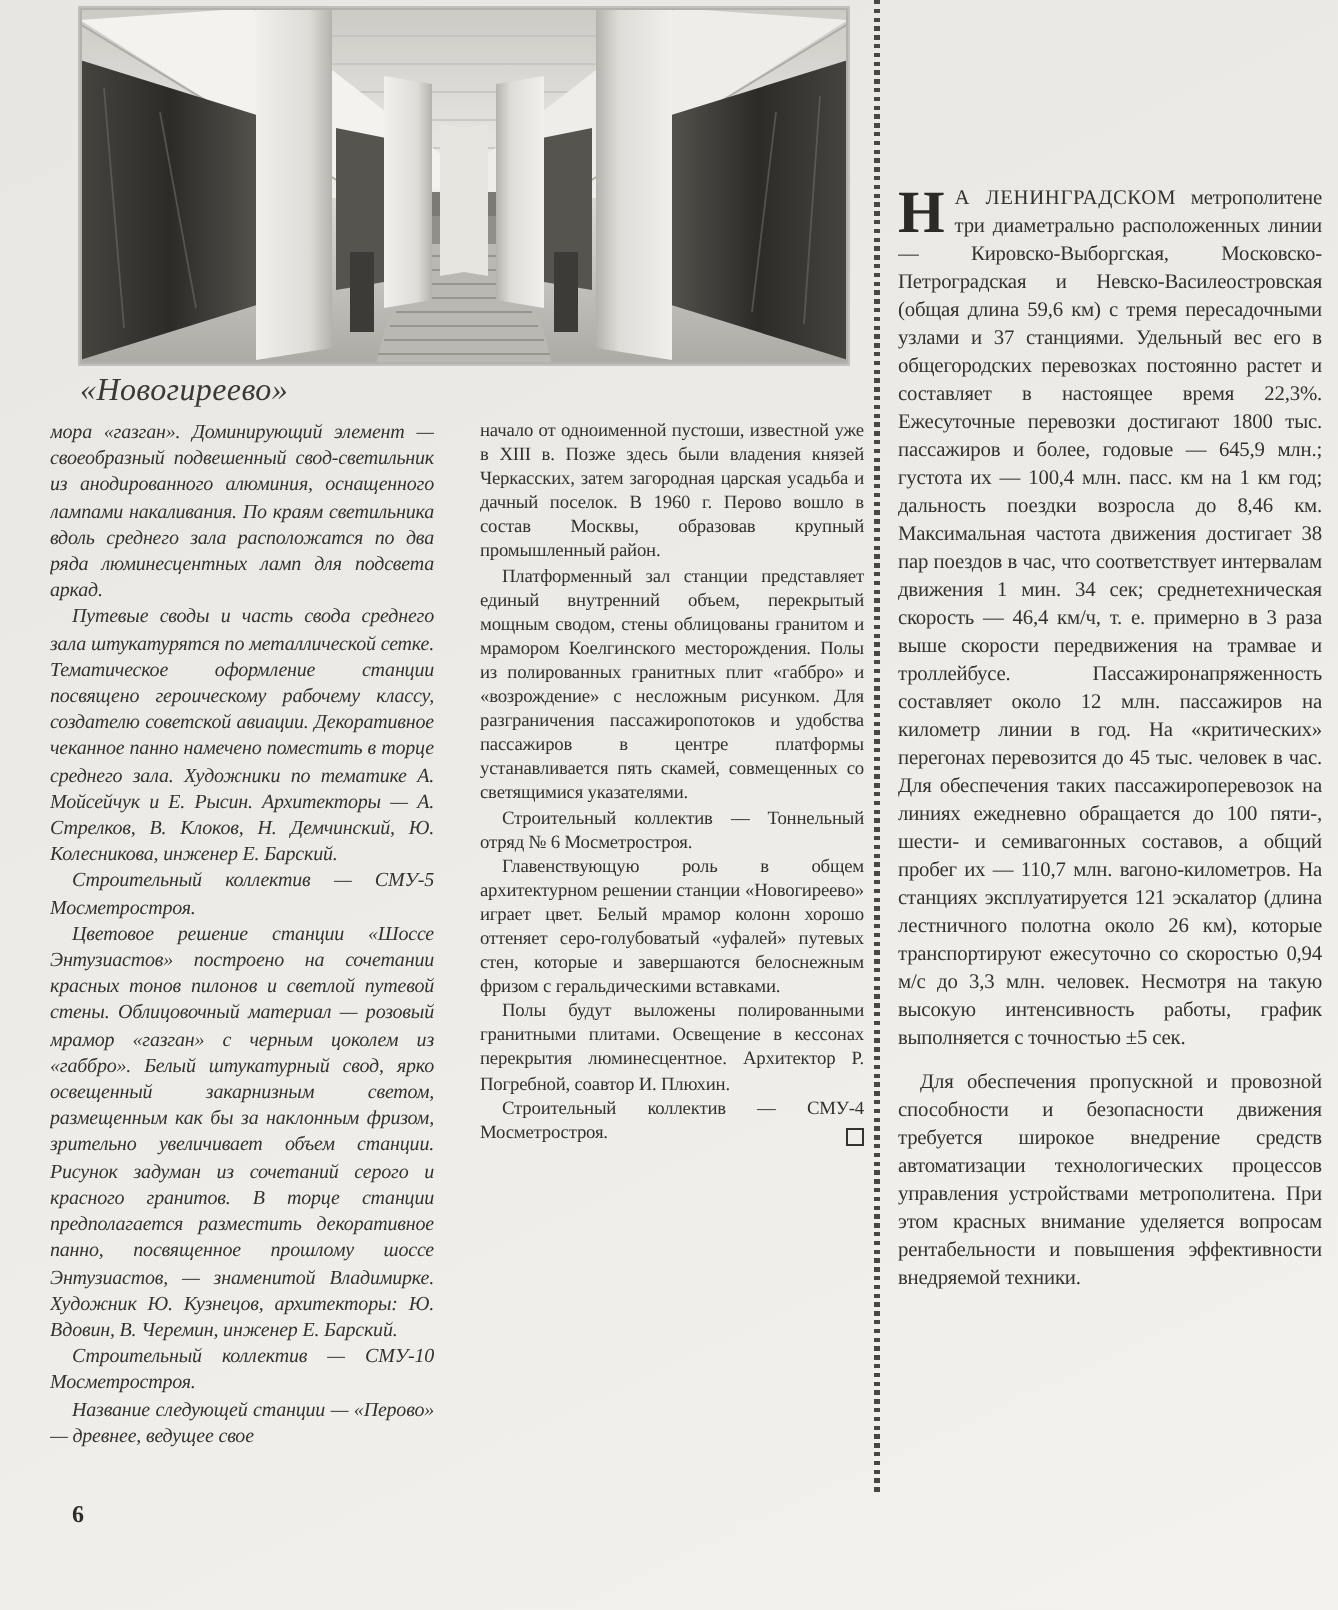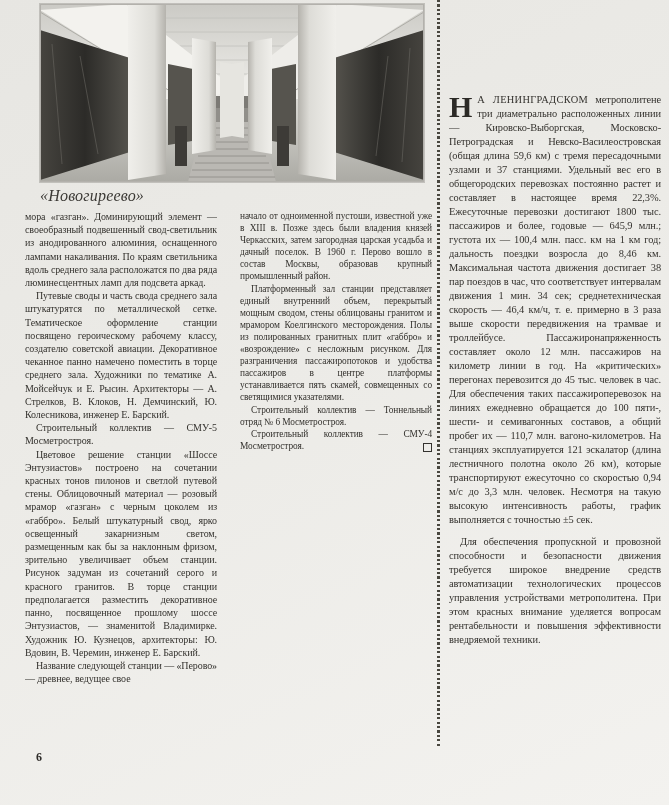--- a/index.html
+++ b/index.html
@@ -23,21 +23,21 @@
   }
   
   .vrule{
     position:absolute;left:437px;top:0;width:3px;height:747px;
     background:repeating-linear-gradient(to bottom,#49473f 0 2.2px,rgba(0,0,0,0) 2.2px 4.4px);
   }
   
   .col{position:absolute;text-align:justify;overflow:hidden;letter-spacing:-0.1px;}
   .col p{margin:0;}
   .col p.ind{text-indent:11px;}
-  .col-left{left:25px;top:210px;width:192px;height:542px;font-size:10px;line-height:13.2px;}
+  .col-left{left:25px;top:210px;width:192px;height:542px;font-size:10px;line-height:13.2px;font-style:italic;}
   .col-middle{left:240px;top:210px;width:192px;height:542px;font-size:9.4px;line-height:12.1px;}
   .col-right{left:449px;top:93px;width:212px;height:660px;font-size:10.4px;line-height:14px;}
   .col-right p + p{margin-top:8px;}
   .dropcap{
     float:left;font-weight:700;font-size:30px;line-height:26px;
     padding:1px 5px 0 0;color:#2c2a26;
   }
   .lead-caps{letter-spacing:.3px;}
   .endmark{
     float:right;width:7px;height:7px;margin-top:3px;
@@ -144,27 +144,30 @@
   </figure>
   <div class="caption">«Новогиреево»</div>
 
   <div class="vrule"></div>
 
   <div class="col col-left">
     <p>мора «газган». Доминирующий элемент — своеобразный подвешенный свод-светильник из анодированного алюминия, оснащенного лампами накаливания. По краям светильника вдоль среднего зала расположатся по два ряда люминесцентных ламп для подсвета аркад.</p>
     <p class="ind">Путевые своды и часть свода среднего зала штукатурятся по металлической сетке. Тематическое оформление станции посвящено героическому рабочему классу, создателю советской авиации. Декоративное чеканное панно намечено поместить в торце среднего зала. Художники по тематике А. Мойсейчук и Е. Рысин. Архитекторы — А. Стрелков, В. Клоков, Н. Демчинский, Ю. Колесникова, инженер Е. Барский.</p>
     <p class="ind">Строительный коллектив — СМУ-5 Мосметростроя.</p>
     <p class="ind">Цветовое решение станции «Шоссе Энтузиастов» построено на сочетании красных тонов пилонов и светлой путевой стены. Облицовочный материал — розовый мрамор «газган» с черным цоколем из «габбро». Белый штукатурный свод, ярко освещенный закарнизным светом, размещенным как бы за наклонным фризом, зрительно увеличивает объем станции. Рисунок задуман из сочетаний серого и красного гранитов. В торце станции предполагается разместить декоративное панно, посвященное прошлому шоссе Энтузиастов, — знаменитой Владимирке. Художник Ю. Кузнецов, архитекторы: Ю. Вдовин, В. Черемин, инженер Е. Барский.</p>
+    <p class="ind">Строительный коллектив — СМУ-10 Мосметростроя.</p>
     <p class="ind">Название следующей станции — «Перово» — древнее, ведущее свое</p>
   </div>
 
   <div class="col col-middle">
     <p>начало от одноименной пустоши, известной уже в XIII в. Позже здесь были владения князей Черкасских, затем загородная царская усадьба и дачный поселок. В 1960 г. Перово вошло в состав Москвы, образовав крупный промышленный район.</p>
     <p class="ind">Платформенный зал станции представляет единый внутренний объем, перекрытый мощным сводом, стены облицованы гранитом и мрамором Коелгинского месторождения. Полы из полированных гранитных плит «габбро» и «возрождение» с несложным рисунком. Для разграничения пассажиропотоков и удобства пассажиров в центре платформы устанавливается пять скамей, совмещенных со светящимися указателями.</p>
     <p class="ind">Строительный коллектив — Тоннельный отряд № 6 Мосметростроя.</p>
+    <p class="ind">Главенствующую роль в общем архитектурном решении станции «Новогиреево» играет цвет. Белый мрамор колонн хорошо оттеняет серо-голубоватый «уфалей» путевых стен, которые и завершаются белоснежным фризом с геральдическими вставками.</p>
+    <p class="ind">Полы будут выложены полированными гранитными плитами. Освещение в кессонах перекрытия люминесцентное. Архитектор Р. Погребной, соавтор И. Плюхин.</p>
     <p class="ind"><span>Строительный коллектив — СМУ-4 Мосметростроя.</span> <span class="endmark">□</span></p>
   </div>
 
   <div class="col col-right">
     <p><span class="dropcap">Н</span><span class="lead-caps">А ЛЕНИНГРАДСКОМ</span> <span>метрополитене три диаметрально расположенных линии — Кировско-Выборгская, Московско-Петроградская и Невско-Василеостровская (общая длина 59,6 км) с тремя пересадочными узлами и 37 станциями. Удельный вес его в общегородских перевозках постоянно растет и составляет в настоящее время 22,3%. Ежесуточные перевозки достигают 1800 тыс. пассажиров и более, годовые — 645,9 млн.; густота их — 100,4 млн. пасс. км на 1 км год; дальность поездки возросла до 8,46 км. Максимальная частота движения достигает 38 пар поездов в час, что соответствует интервалам движения 1 мин. 34 сек; среднетехническая скорость — 46,4 км/ч, т. е. примерно в 3 раза выше скорости передвижения на трамвае и троллейбусе. Пассажиронапряженность составляет около 12 млн. пассажиров на километр линии в год. На «критических» перегонах перевозится до 45 тыс. человек в час. Для обеспечения таких пассажироперевозок на линиях ежедневно обращается до 100 пяти-, шести- и семивагонных составов, а общий пробег их — 110,7 млн. вагоно-километров. На станциях эксплуатируется 121 эскалатор (длина лестничного полотна около 26 км), которые транспортируют ежесуточно со скоростью 0,94 м/с до 3,3 млн. человек. Несмотря на такую высокую интенсивность работы, график выполняется с точностью ±5 сек.</span></p>
     <p class="ind">Для обеспечения пропускной и провозной способности и безопасности движения требуется широкое внедрение средств автоматизации технологических процессов управления устройствами метрополитена. При этом красных внимание уделяется вопросам рентабельности и повышения эффективности внедряемой техники.</p>
   </div>
 
   <div class="pagenum">6</div>
 

